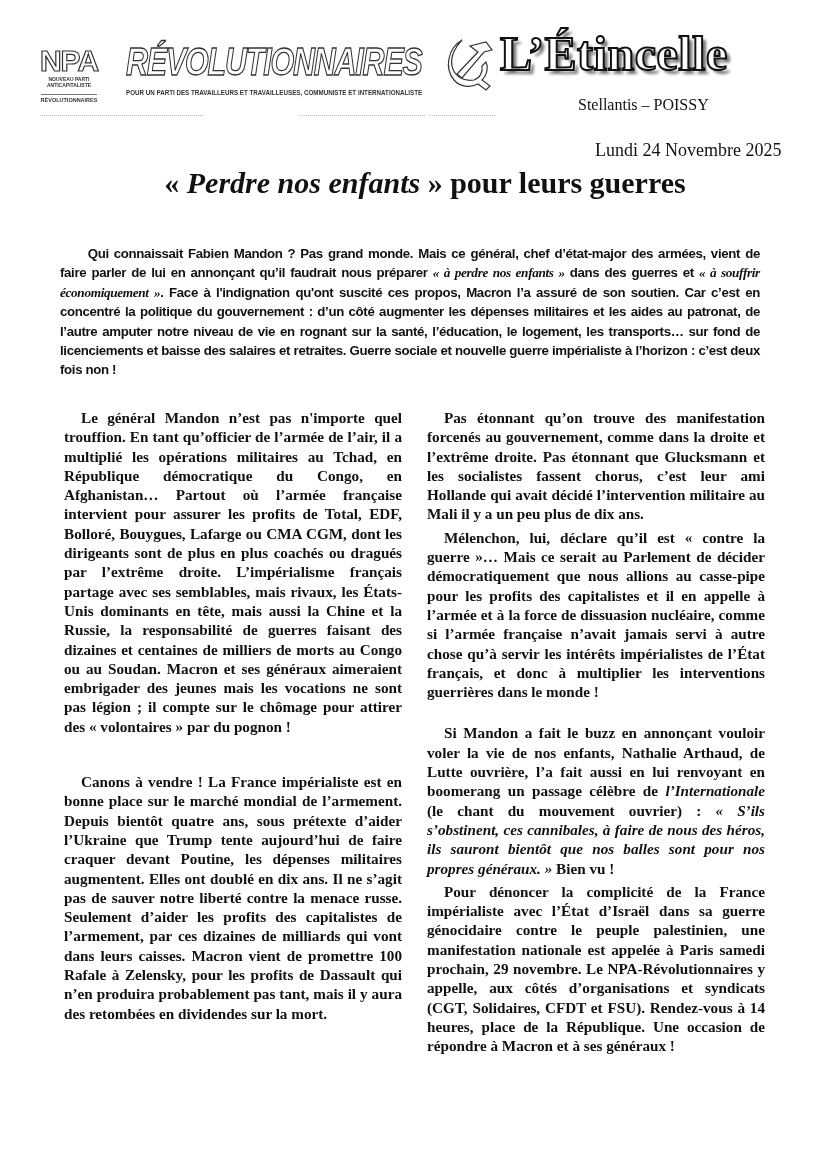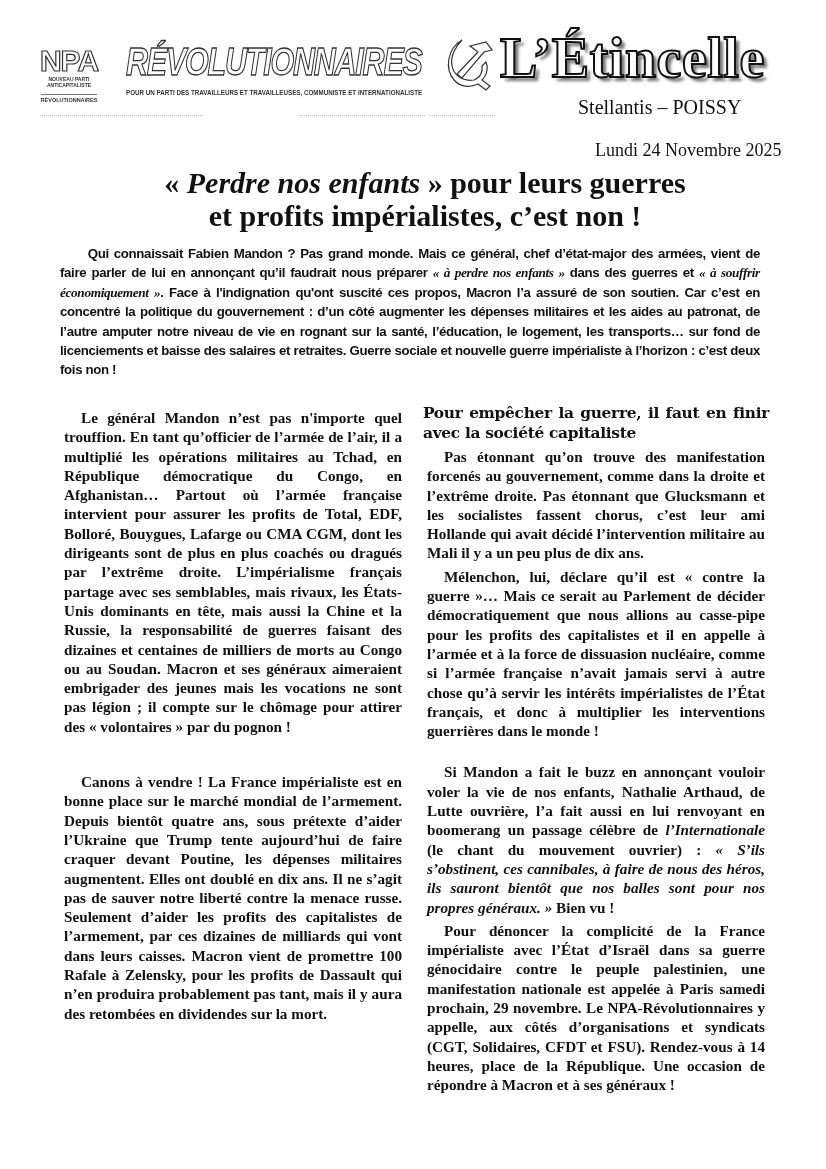--- a/index.html
+++ b/index.html
@@ -9,22 +9,22 @@
   .npa-logo { position:absolute; left:38px; top:46px; width:62px; text-align:center; }
   .npa-big { font-family:"Liberation Sans", sans-serif; font-weight:bold; font-size:30px; letter-spacing:-1px; color:#fff; -webkit-text-stroke:1.2px #333; line-height:30px; }
   .npa-small { font-family:"Liberation Sans", sans-serif; font-size:5px; color:#333; line-height:6px; font-weight:bold; }
   .npa-rev { font-family:"Liberation Sans", sans-serif; font-size:5.5px; color:#333; margin-top:4px; font-weight:bold; border-top:1px solid #777; padding-top:2px; display:inline-block; }
   .rev-title { position:absolute; left:126px; top:40px; width:282px; font-family:"Liberation Sans", sans-serif; font-weight:bold; font-style:italic; font-size:39px; color:#fff; -webkit-text-stroke:1.3px #333; letter-spacing:-1.5px; line-height:44px; transform:scaleX(0.78); transform-origin:left top; white-space:nowrap; }
   .rev-sub { position:absolute; left:126px; top:88px; font-family:"Liberation Sans", sans-serif; font-size:7.6px; color:#333; white-space:nowrap; transform:scaleX(0.82); transform-origin:left top; font-weight:bold; }
   .dots-left { position:absolute; left:40px; top:115px; width:163px; border-top:1px dotted #bbb; }
   .dots-right { position:absolute; left:300px; top:115px; width:125px; border-top:1px dotted #bbb; }
   .dots-right2 { position:absolute; left:430px; top:115px; width:65px; border-top:1px dotted #bbb; }
   .hs-icon { position:absolute; left:440px; top:34px; width:56px; height:62px; }
-  .etincelle { position:absolute; left:500px; top:26px; font-family:"Liberation Serif", serif; font-weight:bold; font-size:56px; color:#fff; -webkit-text-stroke:2px #111; text-shadow:4px 4px 3px #777; white-space:nowrap; letter-spacing:0.5px; }
-  .stellantis { position:absolute; left:578px; top:96px; font-size:20px; color:#111; white-space:nowrap; }
+  .etincelle { position:absolute; left:500px; top:26px; font-family:"Liberation Serif", serif; font-weight:bold; font-size:48px; color:#fff; -webkit-text-stroke:2px #111; text-shadow:4px 4px 3px #777; white-space:nowrap; letter-spacing:0.5px; }
+  .stellantis { position:absolute; left:578px; top:96px; font-size:16px; color:#111; white-space:nowrap; }
   .date { position:absolute; left:595px; top:140px; font-size:18px; color:#111; white-space:nowrap; }
 
   .headline { position:absolute; left:60px; top:166px; width:730px; text-align:center; font-weight:bold; font-size:30px; line-height:33px; color:#111; }
   .headline em { font-style:italic; }
 
   .intro { position:absolute; left:60px; top:244px; width:707px; font-family:"Liberation Sans", sans-serif; font-weight:bold; font-size:13.4px; line-height:19.4px; text-align:justify; text-indent:28px; letter-spacing:-0.35px; transform:scaleX(0.99); transform-origin:left top; }
   .intro em { font-family:"Liberation Serif", serif; font-style:italic; font-weight:bold; }
 
   .col { position:absolute; width:346px; font-size:15.2px; line-height:19.3px; text-align:justify; }
   .col-left { left:60px; top:404px; }
@@ -56,31 +56,29 @@
     <path d="M30 12 L46 8 L52 16 L44 18 L22 44 L17 40 L38 18 Z" fill="#fff" stroke="#333" stroke-width="1.2"></path>
   </svg>
 
   <div class="etincelle">L’Étincelle</div>
   <div class="stellantis">Stellantis – POISSY</div>
   <div class="date">Lundi 24 Novembre 2025</div>
 </div>
 
 <div class="headline">
   <div><span>« </span><em>Perdre nos enfants</em><span> »</span><span> pour leurs guerres</span></div>
-  <div>et profits impérialistes, c’est non !</div>
 </div>
 
 <div class="intro"><span>Qui connaissait Fabien Mandon ? Pas grand monde. Mais ce général, chef d’état-major des armées, vient de faire parler de lui en annonçant qu’il faudrait nous préparer </span><em>« à perdre nos enfants »</em><span> dans des guerres et </span><em>« à souffrir économiquement »</em><span>. Face à l'indignation qu'ont suscité ces propos, Macron l’a assuré de son soutien. Car c’est en concentré la politique du gouvernement : d’un côté augmenter les dépenses militaires et les aides au patronat, de l’autre amputer notre niveau de vie en rognant sur la santé, l’éducation, le logement, les transports… sur fond de licenciements et baisse des salaires et retraites. Guerre sociale et nouvelle guerre impérialiste à l’horizon : c’est deux fois non !</span></div>
 
 <div class="col col-left">
   <p>Le général Mandon n’est pas n'importe quel trouffion. En tant qu’officier de l’armée de l’air, il a multiplié les opérations militaires au Tchad, en République démocratique du Congo, en Afghanistan… Partout où l’armée française intervient pour assurer les profits de Total, EDF, Bolloré, Bouygues, Lafarge ou CMA CGM, dont les dirigeants sont de plus en plus coachés ou dragués par l’extrême droite. L’impérialisme français partage avec ses semblables, mais rivaux, les États-Unis dominants en tête, mais aussi la Chine et la Russie, la responsabilité de guerres faisant des dizaines et centaines de milliers de morts au Congo ou au Soudan. Macron et ses généraux aimeraient embrigader des jeunes mais les vocations ne sont pas légion ; il compte sur le chômage pour attirer des « volontaires » par du pognon !</p>
   <div class="gap"></div>
   <p>Canons à vendre ! La France impérialiste est en bonne place sur le marché mondial de l’armement. Depuis bientôt quatre ans, sous prétexte d’aider l’Ukraine que Trump tente aujourd’hui de faire craquer devant Poutine, les dépenses militaires augmentent. Elles ont doublé en dix ans. Il ne s’agit pas de sauver notre liberté contre la menace russe. Seulement d’aider les profits des capitalistes de l’armement, par ces dizaines de milliards qui vont dans leurs caisses. Macron vient de promettre 100 Rafale à Zelensky, pour les profits de Dassault qui n’en produira probablement pas tant, mais il y aura des retombées en dividendes sur la mort.</p>
 </div>
 
 <div class="col col-right">
-  <h2>Pour empêcher la guerre, il faut en finir avec la société capitaliste</h2>
   <p>Pas étonnant qu’on trouve des manifestation forcenés au gouvernement, comme dans la droite et l’extrême droite. Pas étonnant que Glucksmann et les socialistes fassent chorus, c’est leur ami Hollande qui avait décidé l’intervention militaire au Mali il y a un peu plus de dix ans.</p>
   <p>Mélenchon, lui, déclare qu’il est « contre la guerre »… Mais ce serait au Parlement de décider démocratiquement que nous allions au casse-pipe pour les profits des capitalistes et il en appelle à l’armée et à la force de dissuasion nucléaire, comme si l’armée française n’avait jamais servi à autre chose qu’à servir les intérêts impérialistes de l’État français, et donc à multiplier les interventions guerrières dans le monde !</p>
   <div class="gap2"></div>
   <p><span>Si Mandon a fait le buzz en annonçant vouloir voler la vie de nos enfants, Nathalie Arthaud, de Lutte ouvrière, l’a fait aussi en lui renvoyant en boomerang un passage célèbre de </span><em>l’Internationale</em><span> (le chant du mouvement ouvrier) : </span><em>« S’ils s’obstinent, ces cannibales, à faire de nous des héros, ils sauront bientôt que nos balles sont pour nos propres généraux. »</em><span> Bien vu !</span></p>
   <p>Pour dénoncer la complicité de la France impérialiste avec l’État d’Israël dans sa guerre génocidaire contre le peuple palestinien, une manifestation nationale est appelée à Paris samedi prochain, 29 novembre. Le NPA-Révolutionnaires y appelle, aux côtés d’organisations et syndicats (CGT, Solidaires, CFDT et FSU). Rendez-vous à 14 heures, place de la République. Une occasion de répondre à Macron et à ses généraux !</p>
 </div>
 
 </body></html>

